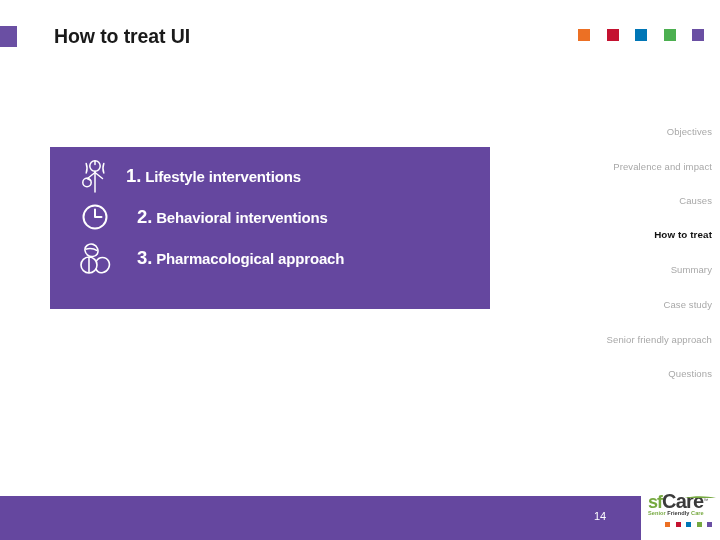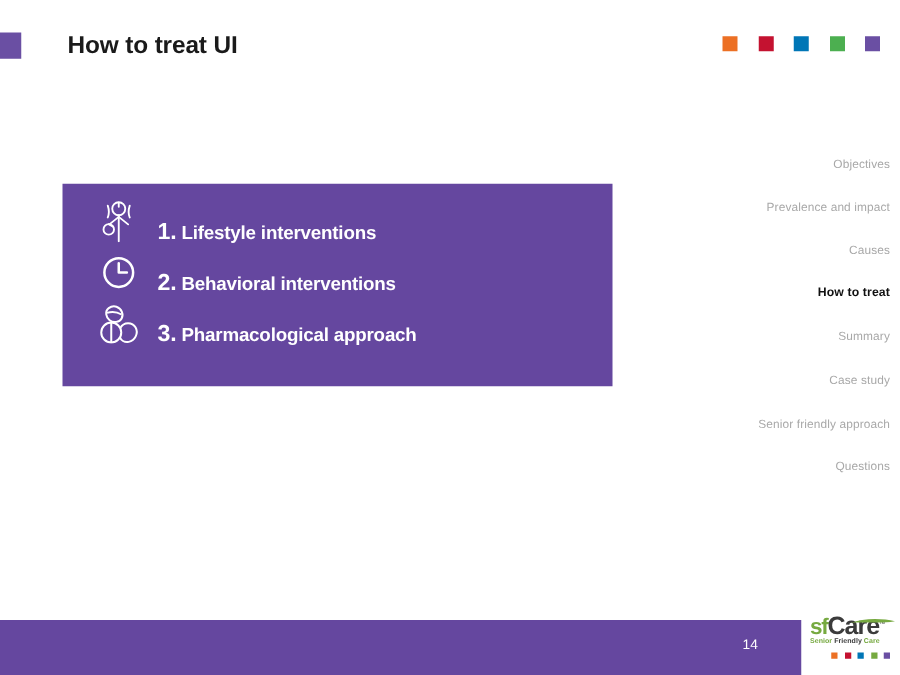--- a/index.html
+++ b/index.html
@@ -72,26 +72,26 @@
   }
 
   .panel-list {
     position: absolute;
     left: 0;
     top: 8px;
     width: 100%;
   }
   .panel-item {
     display: flex;
-    align-items: flex-end;
+    align-items: center;
     height: 41px;
     margin-bottom: 0px;
     padding-left: 26px;
   }
-  .panel-item + .panel-item { margin-top: 0px; }
+  .panel-item + .panel-item { margin-top: 0px; gap: 11px; }
   .panel-item-icon {
     width: 38px;
     height: 38px;
     flex: 0 0 38px;
     display: flex;
     align-items: center;
     justify-content: center;
     margin-right: 12px;
   }
   .panel-item-icon svg { display: block; }

